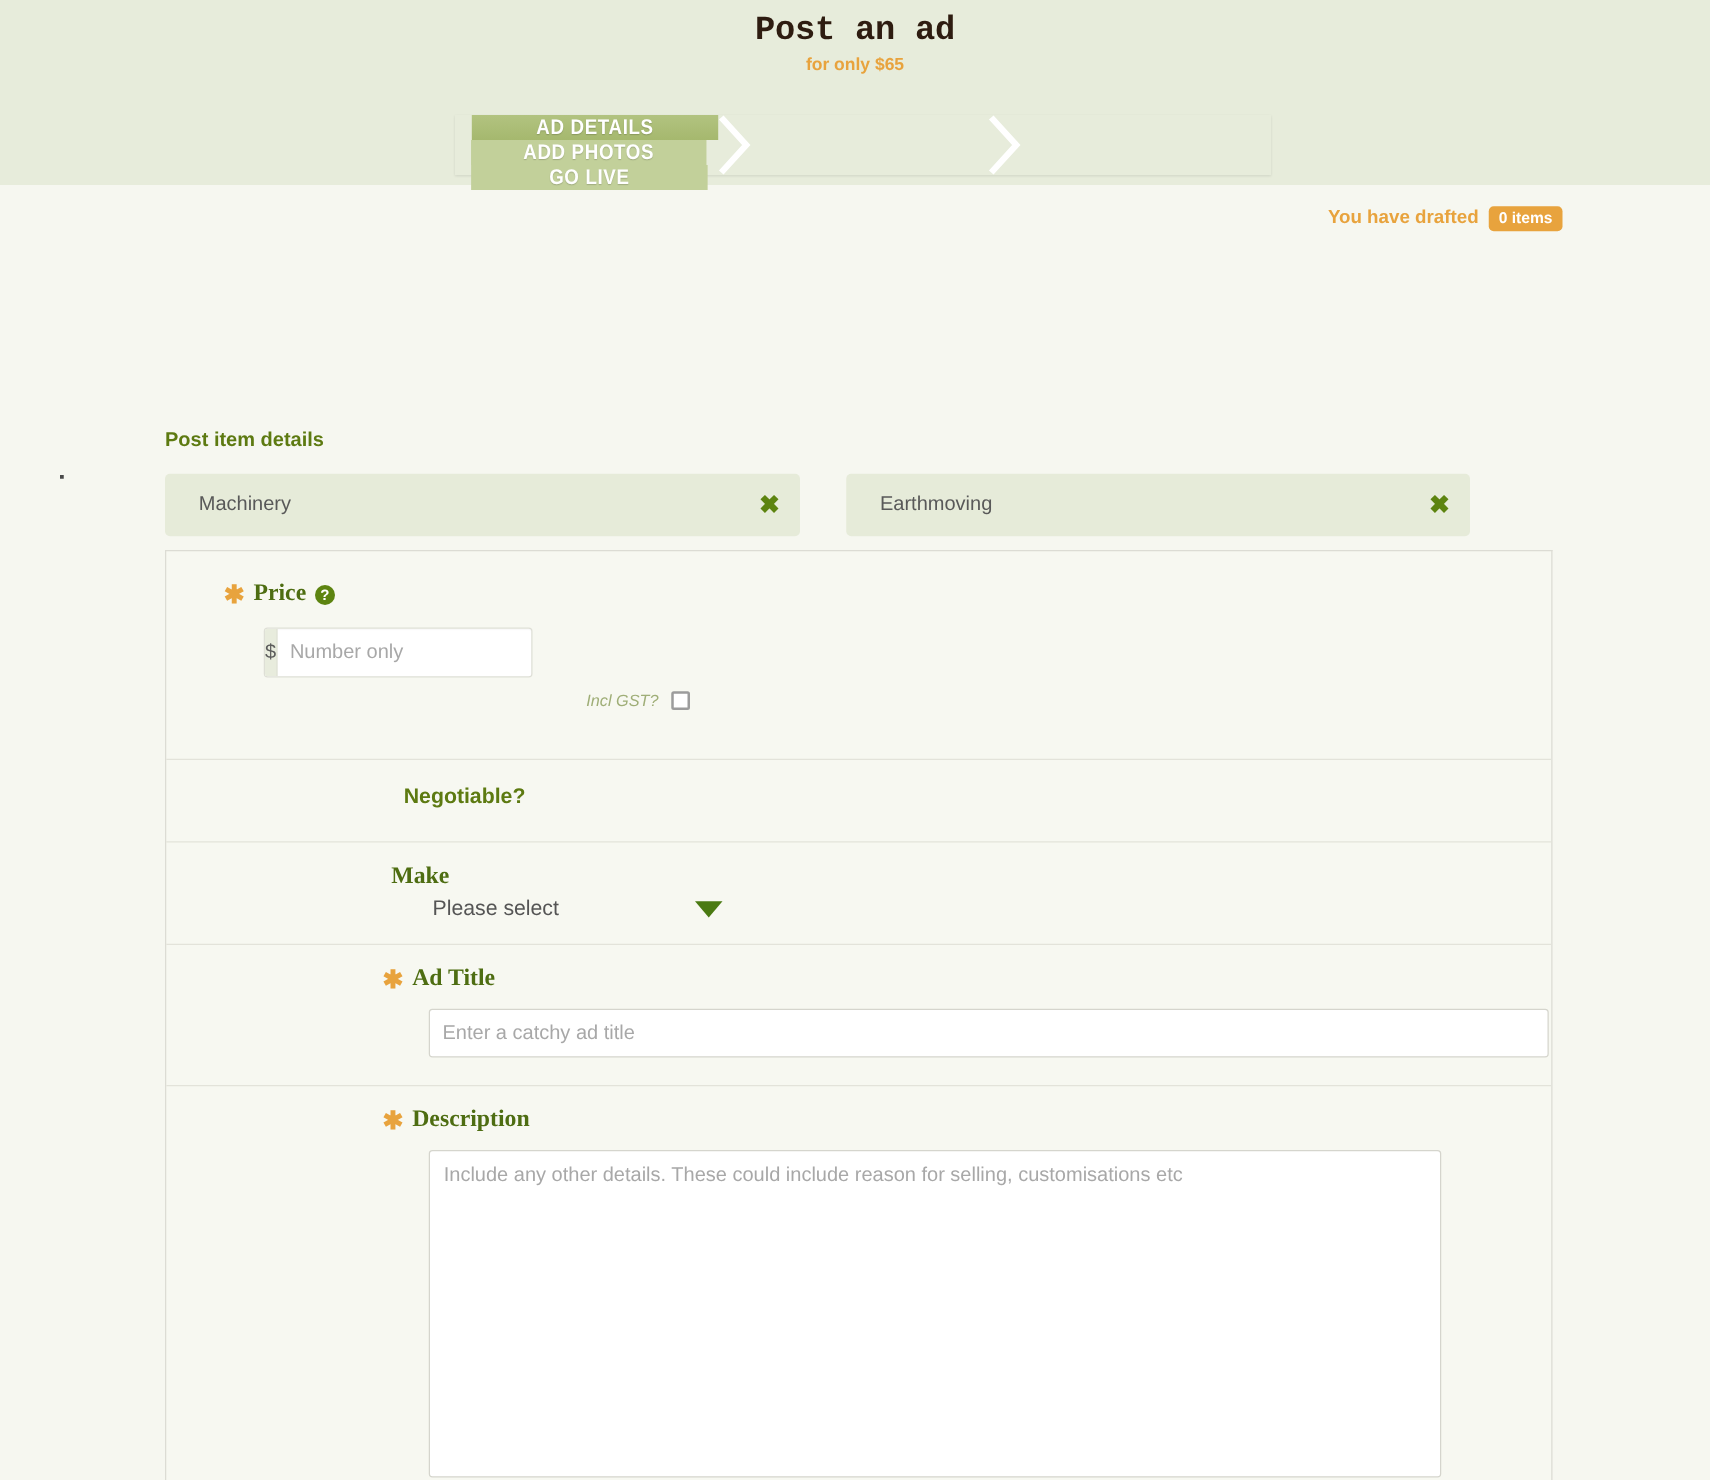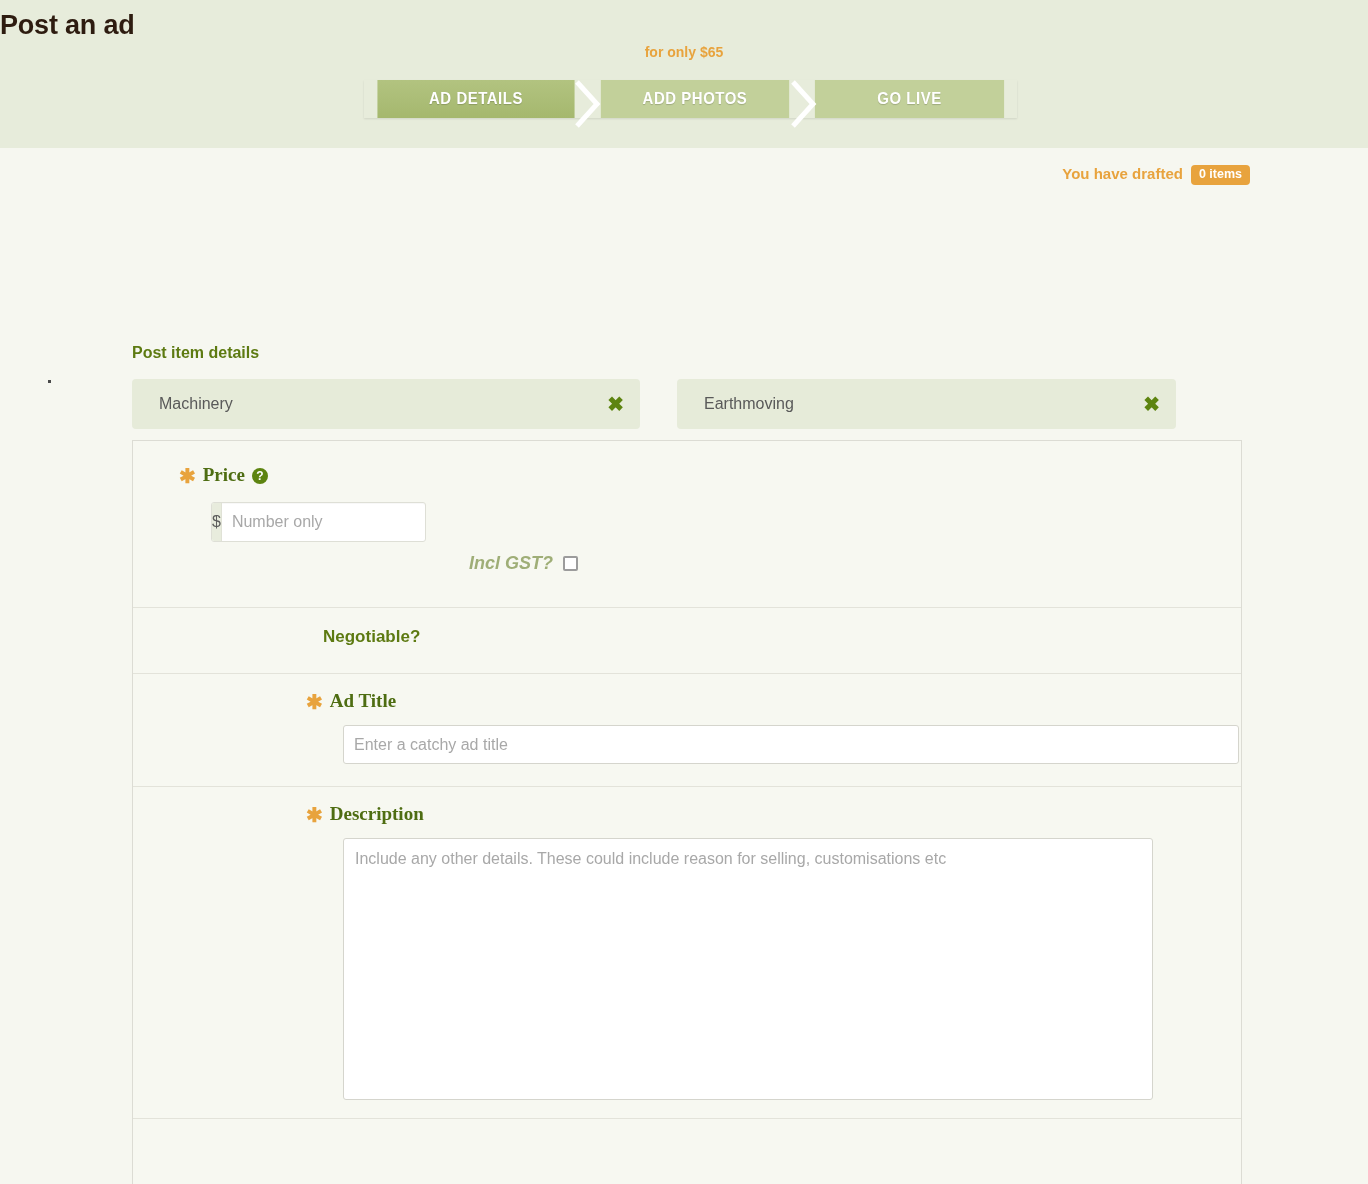--- a/index.html
+++ b/index.html
@@ -18,46 +18,47 @@
   }
 
   
   .header {
     background: #e7ecdb;
     height: 148px;
     width: 100%;
     position: relative;
   }
   .header-title {
-    text-align: left;
-    font-family: Liberation Sans, sans-serif;
+    text-align: center;
+    font-family: Liberation Mono, monospace;
     font-weight: bold;
     font-size: 27px;
     color: #2e1c10;
     padding-top: 10px;
     letter-spacing: -0.2px;
   }
   .header-sub {
     text-align: center;
     font-family: "Liberation Sans", sans-serif;
     font-weight: bold;
     font-size: 14px;
     color: #e8a33d;
     margin-top: 3px;
   }
 
   
   .steps {
     position: absolute;
     left: 364px;
-    top: 80px;
+    top: 92px;
     width: 653px;
-    height: 38px;
+    height: 48px;
     display: flex;
     box-shadow: 0 1px 2px rgba(0,0,0,0.10);
+    flex-direction: column;
   }
   .step {
     position: relative;
     display: flex;
     align-items: center;
     justify-content: center;
     color: #ffffff;
     font-family: "Liberation Sans", sans-serif;
     font-weight: bold;
     font-size: 17px;
@@ -266,22 +267,22 @@
     position: absolute;
     left: 336px;
     top: 112px;
     display: flex;
     align-items: center;
     gap: 10px;
   }
   .gst-label {
     font-family: "Liberation Sans", sans-serif;
     font-style: italic;
-    font-weight: bold;
-    font-size: 18px;
+    font-weight: normal;
+    font-size: 13px;
     color: #9fae77;
   }
   .gst-box {
     width: 15px;
     height: 15px;
     border: 2px solid #9c9c9c;
     background: #ffffff;
     border-radius: 2px;
     cursor: pointer;
   }
@@ -476,20 +477,27 @@
       <div class="gst-row">
         <span class="gst-label">Incl GST?</span>
         <span class="gst-box"></span>
       </div>
     </div>
 
     <div class="section nego-sec">
       <div class="nego-title">Negotiable?</div>
     </div>
 
+    <div class="section make-sec">
+      <div class="make-title">Make</div>
+      <div class="make-select">
+        <span class="make-value">Please select</span>
+        <span class="caret"></span>
+      </div>
+    </div>
 
     <div class="section title-sec">
       <div class="fieldlabel title-label">
         <span class="req-star">✱</span>
         <span>Ad Title</span>
       </div>
       <input class="title-input" type="text" placeholder="Enter a catchy ad title" style="">
     </div>
 
     <div class="section desc-sec">

